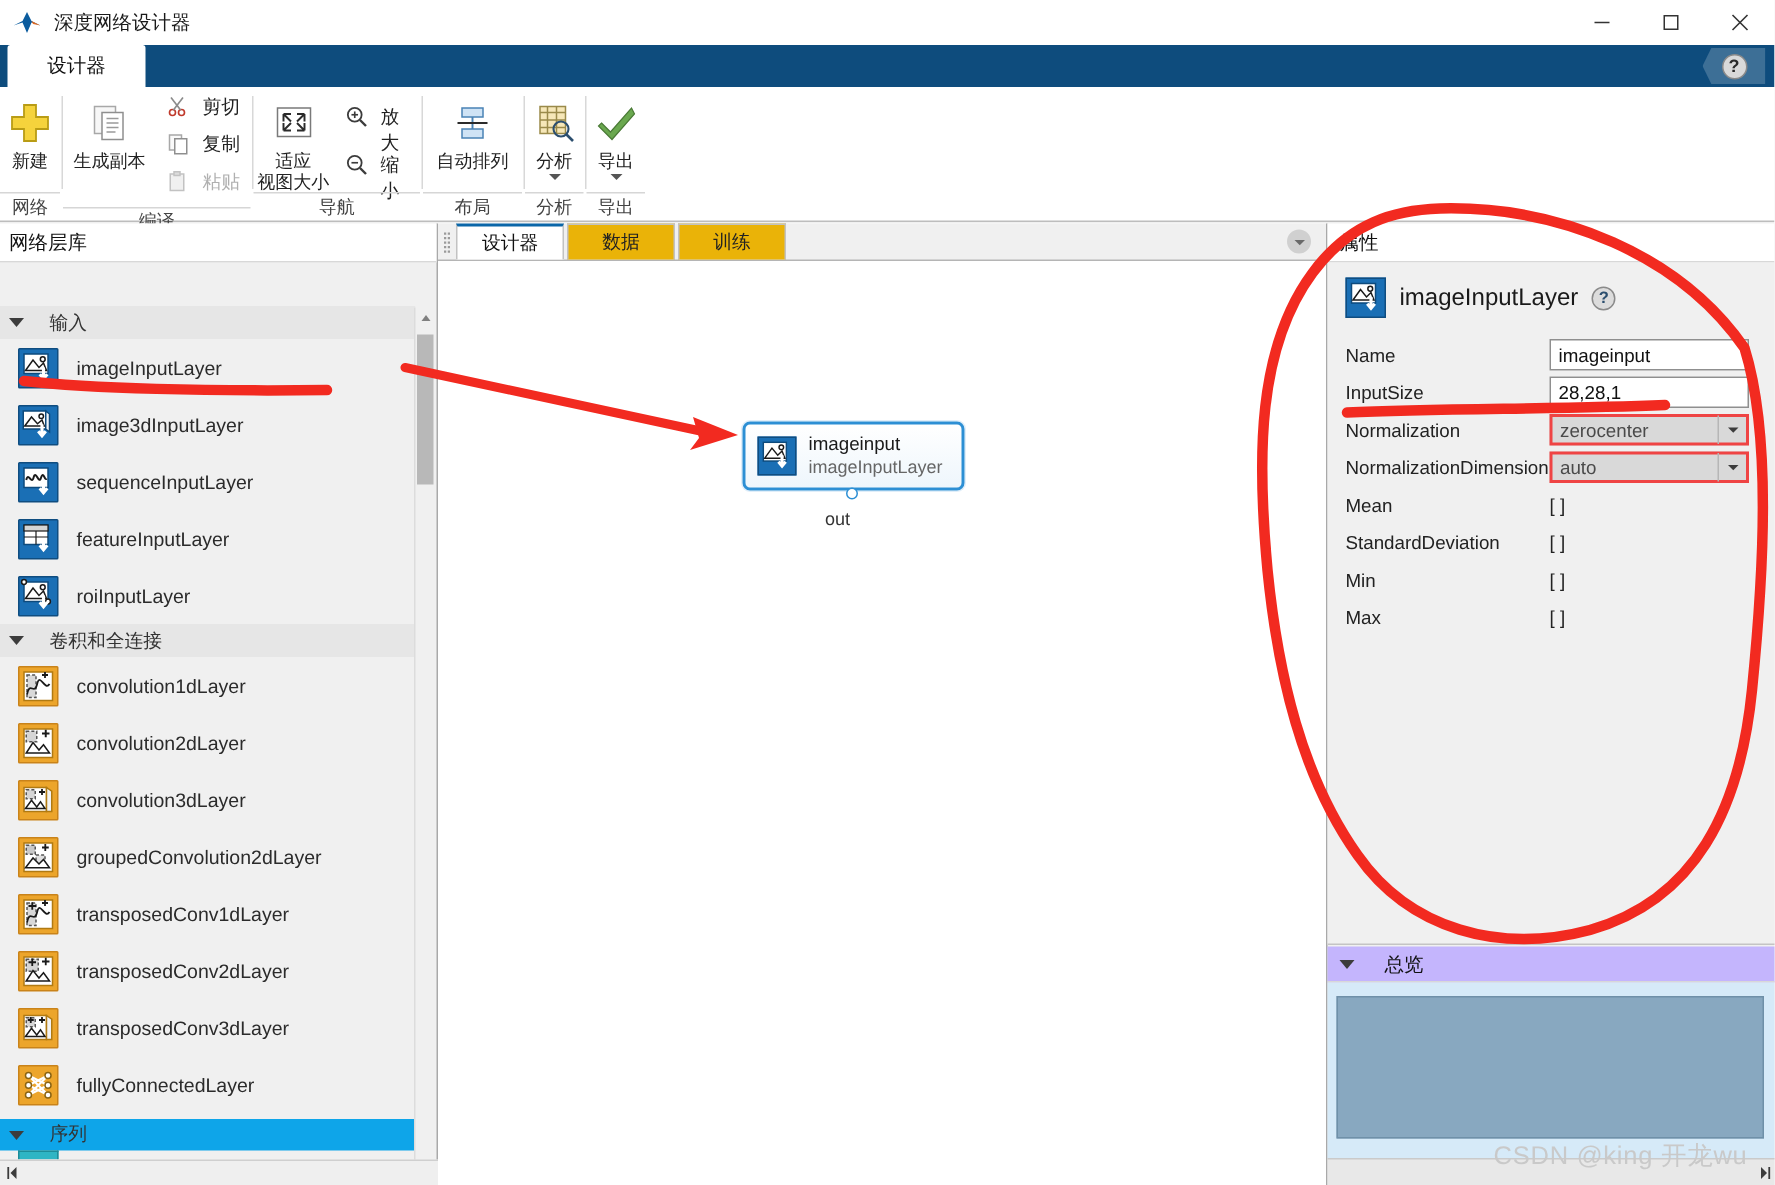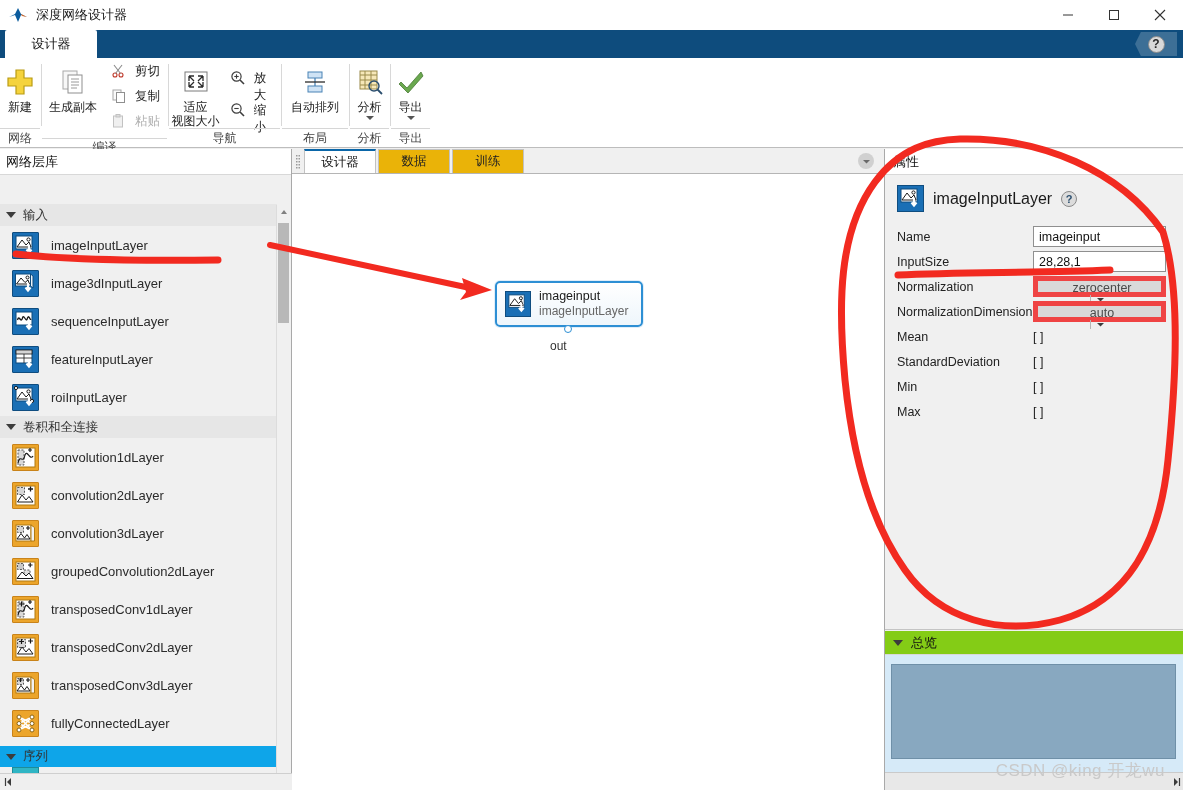--- a/index.html
+++ b/index.html
@@ -132,21 +132,21 @@
     border: 1px solid #9a9a9a; background: #fff;
     font-size: 12px; font-style: italic; color: #8a8a8a;
     padding: 0 5px; outline: none;
     font-family: "Liberation Sans", sans-serif;
   }
   .lp-list {
     position: absolute; left: 0; top: 55px; width: 277px; height: 692px;
     overflow: hidden; background: #f0f0f0;
   }
   .lp-section {
-    display: flex; align-items: center; gap: 7px;
+    display: flex; align-items: center; gap: 17px;
     height: 22px; padding-left: 6px;
     background: #e6e6e6;
     font-size: 12.5px; color: #333;
   }
   .tri-down {
     width: 0; height: 0;
     border-left: 5px solid transparent; border-right: 5px solid transparent;
     border-top: 6px solid #3c3c3c;
   }
   .layer-row {
@@ -273,33 +273,33 @@
   }
   .prop-label { width: 136px; font-size: 12.5px; color: #222; }
   .prop-input {
     width: 133px; height: 21px;
     border: 1px solid #8f8f8f; background: #ffffff;
     font-size: 12.5px; color: #111; padding: 0 5px; outline: none;
     font-family: "Liberation Sans", sans-serif;
   }
   .prop-select {
     width: 133px; height: 21px;
-    border: 5px solid #ef4444; background: #d9d9d9;
+    border: 2px solid #ef4444; background: #d9d9d9;
     display: flex; align-items: center;
-    font-size: 12.5px; color: #4a4a4a; flex-direction: column;
+    font-size: 12.5px; color: #4a4a4a;
   }
   .prop-select .ps-val { flex: 1; padding-left: 5px; }
   .prop-select .ps-arrow {
     width: 19px; height: 19px; border-left: 1px solid #b6b6b6;
     display: flex; align-items: center; justify-content: center;
   }
   .prop-static { font-size: 12.5px; color: #222; }
   .rp-overview-head {
     position: absolute; left: 0; top: 482px; width: 299px; height: 24px;
-    background: #84cc16; display: flex; align-items: center; gap: 8px;
+    background: #c4b5fd; display: flex; align-items: center; gap: 20px;
     padding-left: 8px; font-size: 13px; color: #111;
     border-bottom: 1px solid #d8d8d8;
   }
   .rp-overview-body {
     position: absolute; left: 0; top: 506px; width: 299px; height: 117px;
     background: #d6eaf8;
   }
   .ov-rect {
     position: absolute; left: 6px; top: 9px; width: 285px; height: 95px;
     background: #88a8c0; border: 1px solid #6f90a8;

